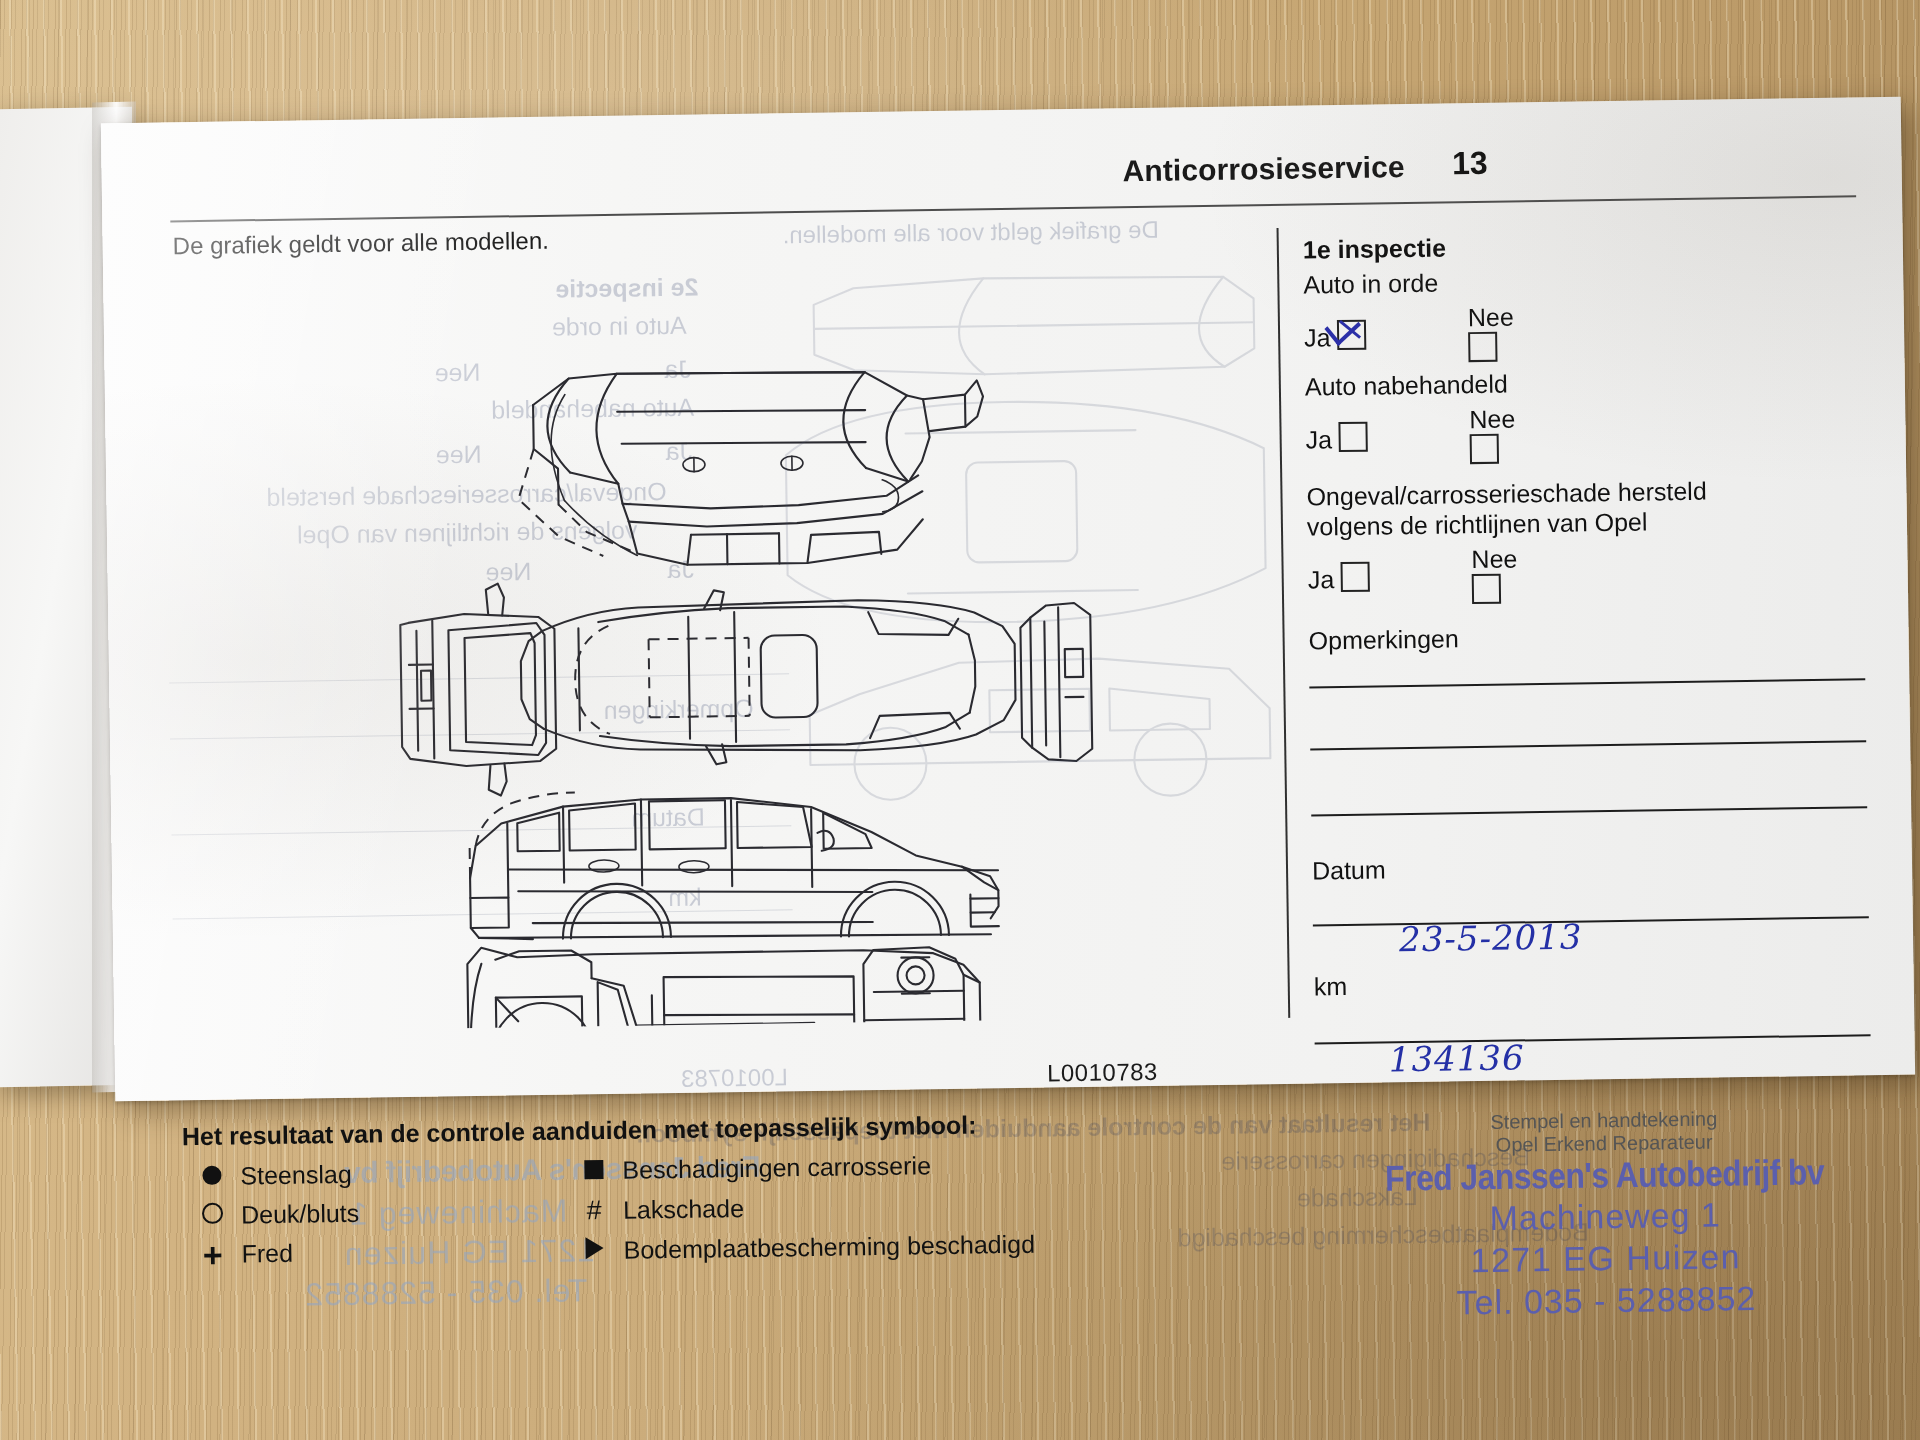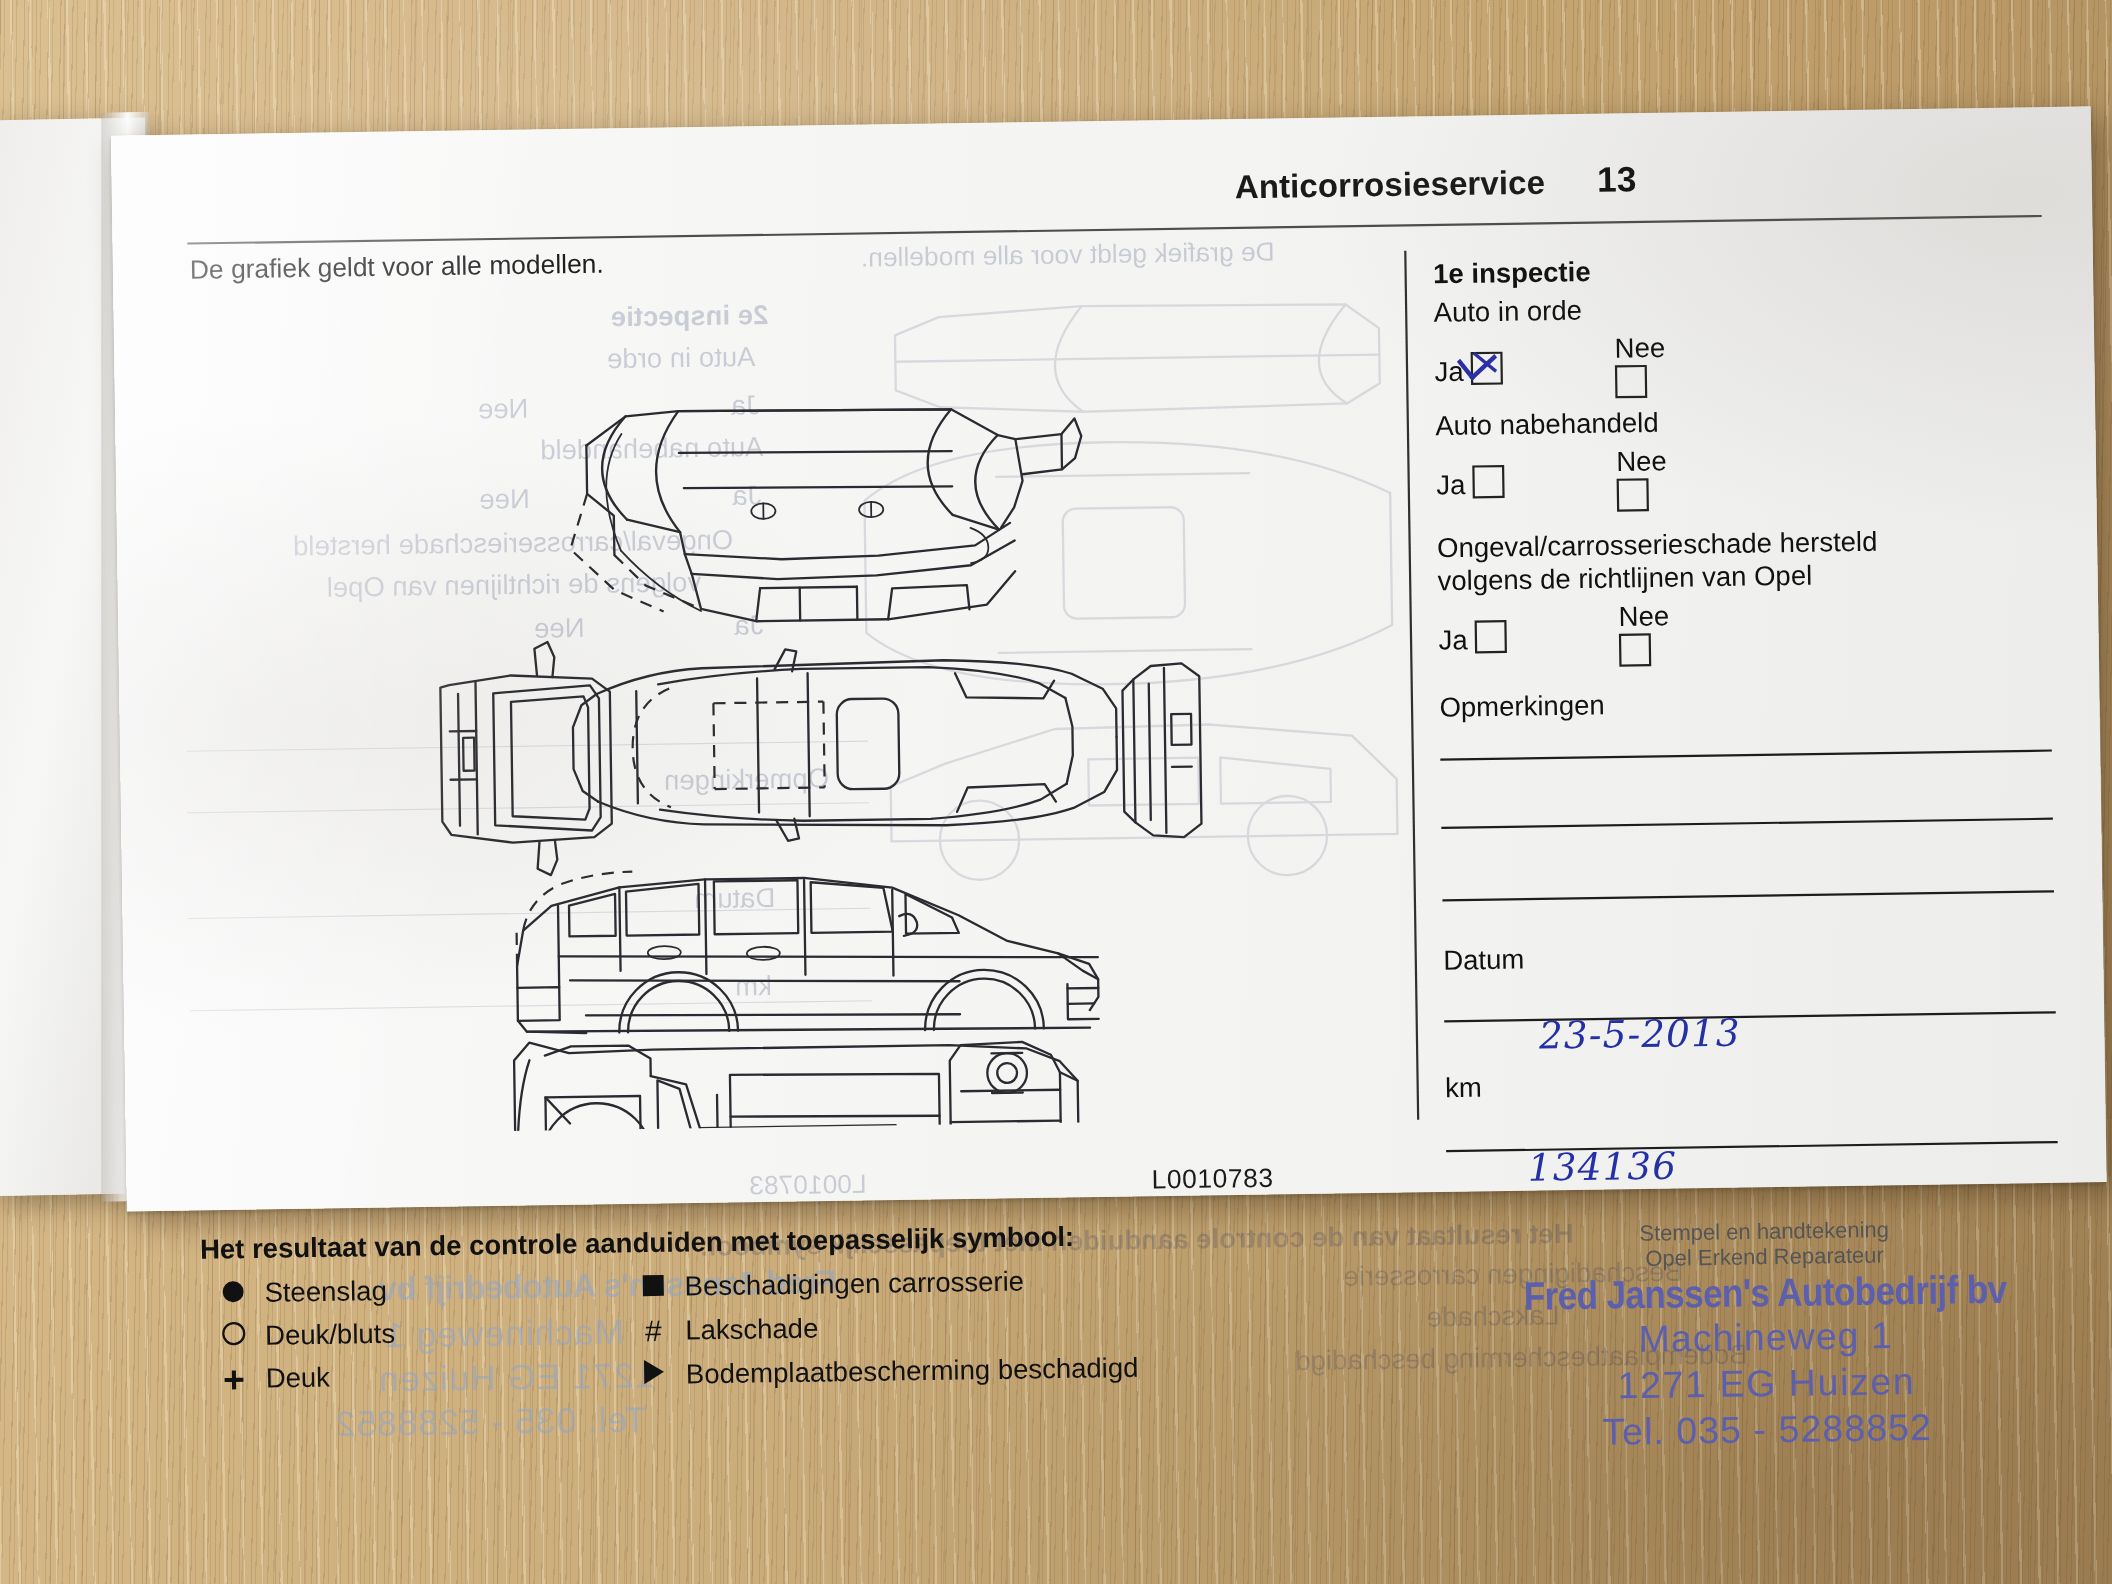--- a/index.html
+++ b/index.html
@@ -454,21 +454,21 @@
           <div class="leg-item">
             <span class="sym dot"></span>
             <span>Steenslag</span>
           </div>
           <div class="leg-item">
             <span class="sym ring"></span>
             <span>Deuk/bluts</span>
           </div>
           <div class="leg-item">
             <span class="sym plus">+</span>
-            <span>Deuk</span>
+            <span>Fred</span>
           </div>
         </div>
         <div class="leg-col c2">
           <div class="leg-item">
             <span class="sym sq"></span>
             <span>Beschadigingen carrosserie</span>
           </div>
           <div class="leg-item">
             <span class="sym hash">#</span>
             <span>Lakschade</span>

